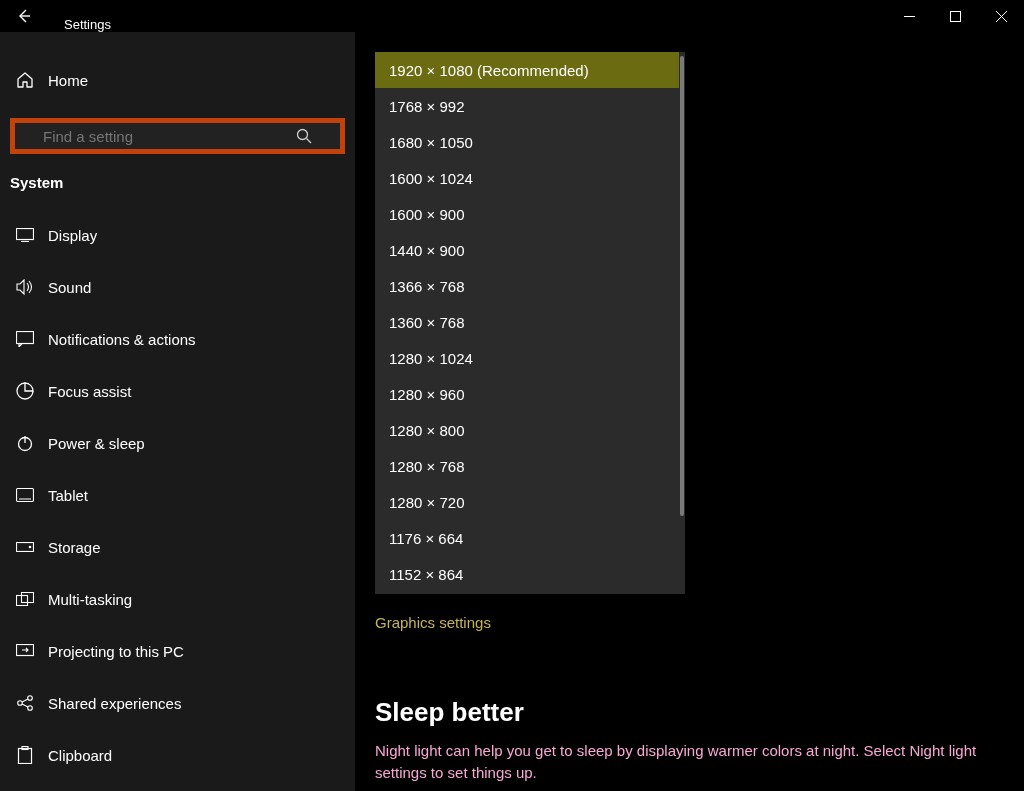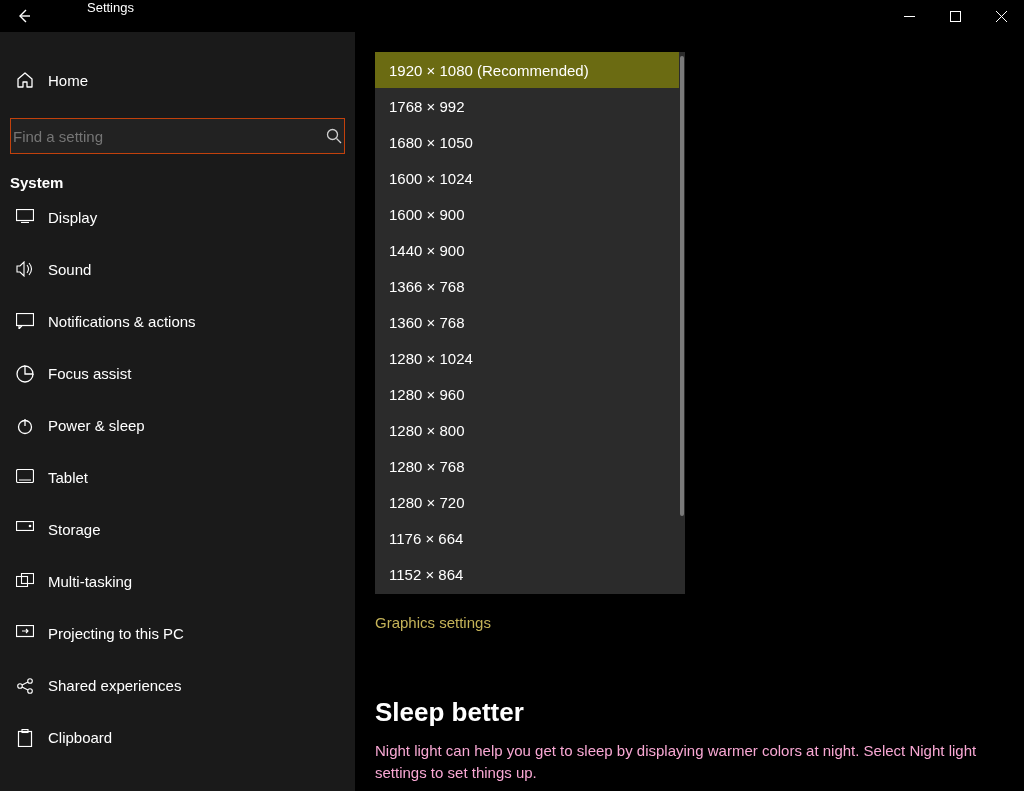--- a/index.html
+++ b/index.html
@@ -12,23 +12,22 @@
       width: 1024px;
       height: 791px;
       background: #000000;
       color: #ffffff;
       overflow: hidden;
       position: relative;
     }
     .titlebar {
       height: 32px;
       display: flex;
-      align-items: flex-start;
+      align-items: flex-end;
       position: relative;
-      gap: 23px;
     }
     .back-btn {
       width: 48px;
       height: 32px;
       display: flex;
       align-items: center;
       justify-content: center;
       cursor: pointer;
     }
     .title-text {
@@ -71,46 +70,46 @@
       display: flex;
       justify-content: center;
     }
     .home-row .lbl {
       margin-left: 12px;
       font-size: 15px;
     }
     .search-box {
       margin: 0 10px 20px 10px;
       height: 36px;
-      border: 1px solid #c2410c;
+      border: 5px solid #c2410c;
       background: #222;
       display: flex;
       align-items: center;
-      padding: 0 2px;
+      padding: 0 28px;
     }
     .search-box input {
       flex: 1;
       background: transparent;
       border: none;
       outline: none;
       color: #d0d0d0;
       font-size: 15px;
     }
     .section-label {
       font-size: 15px;
       font-weight: 600;
       padding: 0 10px 18px 10px;
     }
     .nav-list {
       display: flex;
       flex-direction: column;
     }
     .nav-item {
       display: flex;
-      align-items: flex-start;
+      align-items: center;
       height: 52px;
       padding: 0 14px;
       cursor: pointer;
     }
     .nav-item .ico {
       width: 22px;
       display: flex;
       justify-content: center;
       color: #ffffff;
     }

